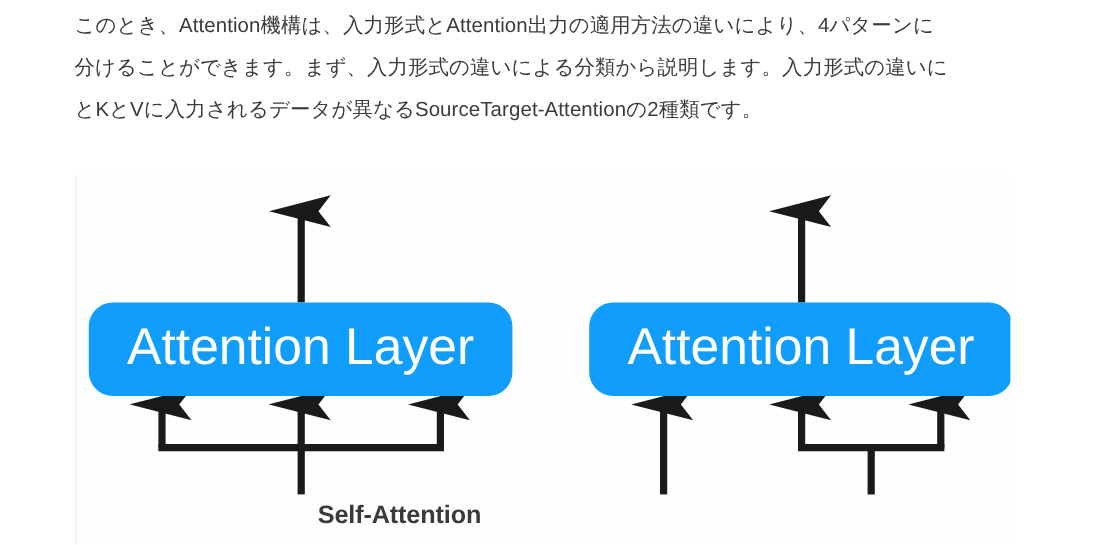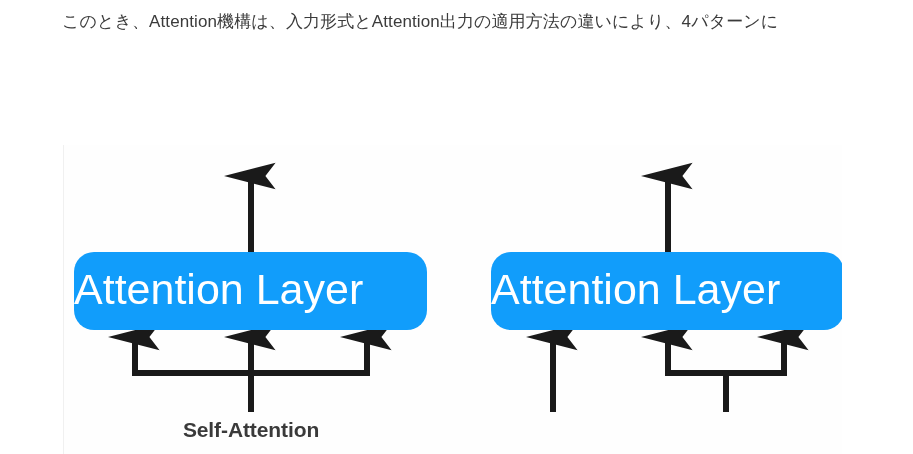--- a/index.html
+++ b/index.html
@@ -59,54 +59,56 @@
   }
 
   
   .attn-box {
     position: absolute;
     height: 78px;
     border-radius: 20px;
     background: #119dfb;
     display: flex;
     align-items: center;
-    justify-content: flex-start;
+    justify-content: center;
   }
   .attn-box-label {
     color: #ffffff;
     font-size: 43px;
     font-weight: 400;
     line-height: 1;
     letter-spacing: 0px;
     white-space: nowrap;
     transform: translateY(-2px);
   }
   #box-left  { left: 73px;  top: 252px; width: 353px; }
   #box-right { left: 490px; top: 252px; width: 353px; }
 
   
   .caption {
     position: absolute;
     font-size: 21px;
     font-weight: 700;
     color: #3a3a3a;
     white-space: nowrap;
-    text-align: center;
+    text-align: right;
     letter-spacing: -0.1px;
   }
   #caption-left  { left: 100px; top: 418px; width: 300px; }
   #caption-right { left: 510px; top: 418px; width: 320px; }
 </style>
 </head>
 <body>
 
 <div id="page">
 
   <div id="prose">
     <div class="prose-line">このとき、Attention機構は、入力形式とAttention出力の適用方法の違いにより、4パターンに</div>
+    <div class="prose-line">分けることができます。まず、入力形式の違いによる分類から説明します。入力形式の違いに</div>
+    <div class="prose-line">とKとVに入力されるデータが異なるSourceTarget-Attentionの2種類です。</div>
   </div>
 
   <div id="figure">
     <div id="figure-inner">
 
       <svg class="svg-layer" viewBox="0 0 913 454">
         <defs>
           <marker id="ah" markerWidth="9" markerHeight="9" refX="2.6" refY="4.5" orient="auto" markerUnits="strokeWidth">
             <path d="M0.4,8.6 L2.6,0 L4.8,8.6 L2.6,6.9 Z" fill="#1a1a1a"></path>
           </marker>

